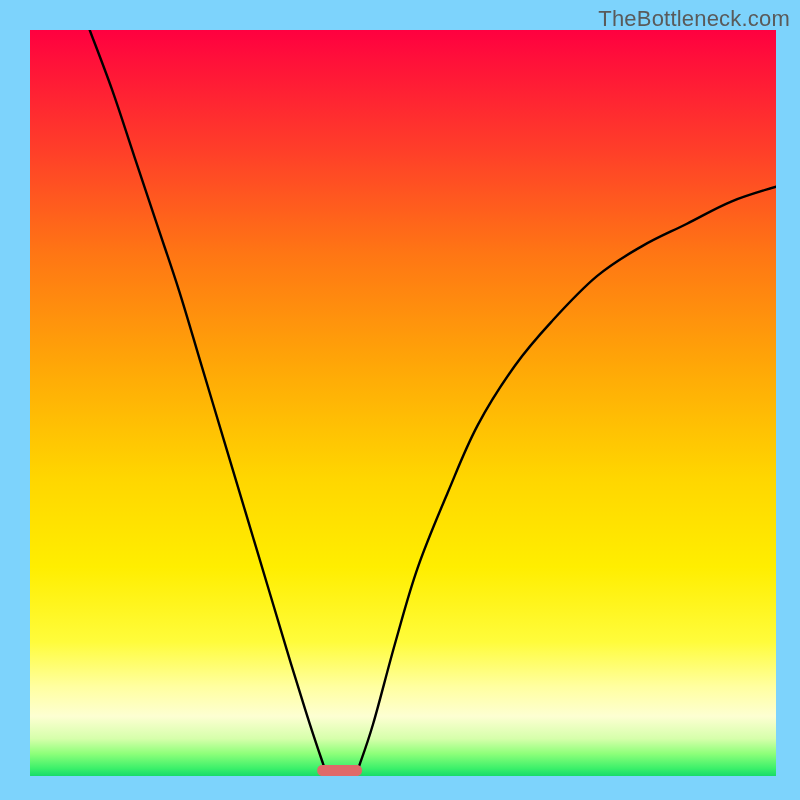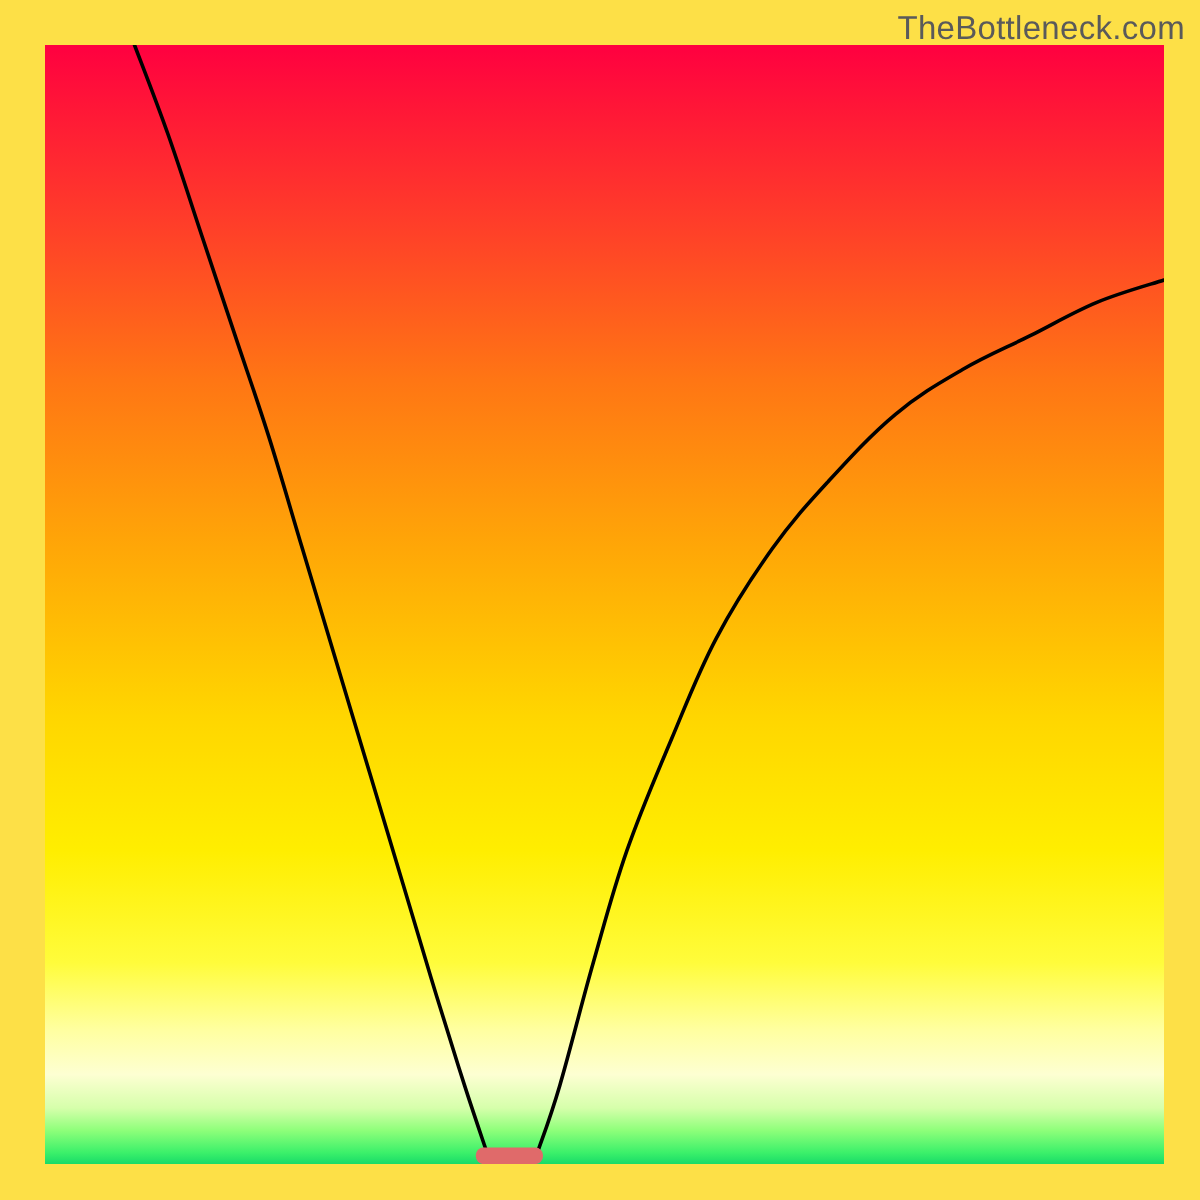--- a/index.html
+++ b/index.html
@@ -8,21 +8,21 @@
     width: 800px;
     height: 800px;
     overflow: hidden;
     background: #000;
     font-family: Arial, Helvetica, sans-serif;
   }
   .frame {
     position: absolute;
     left: 0; top: 0;
     width: 800px; height: 800px;
-    background: #fde047;
+    background: #7dd3fc;
   }
   .plot-area {
     position: absolute;
     left: 30px;
     top: 30px;
     width: 746px;
     height: 746px;
     overflow: hidden;
   }
   .gradient-bg {

